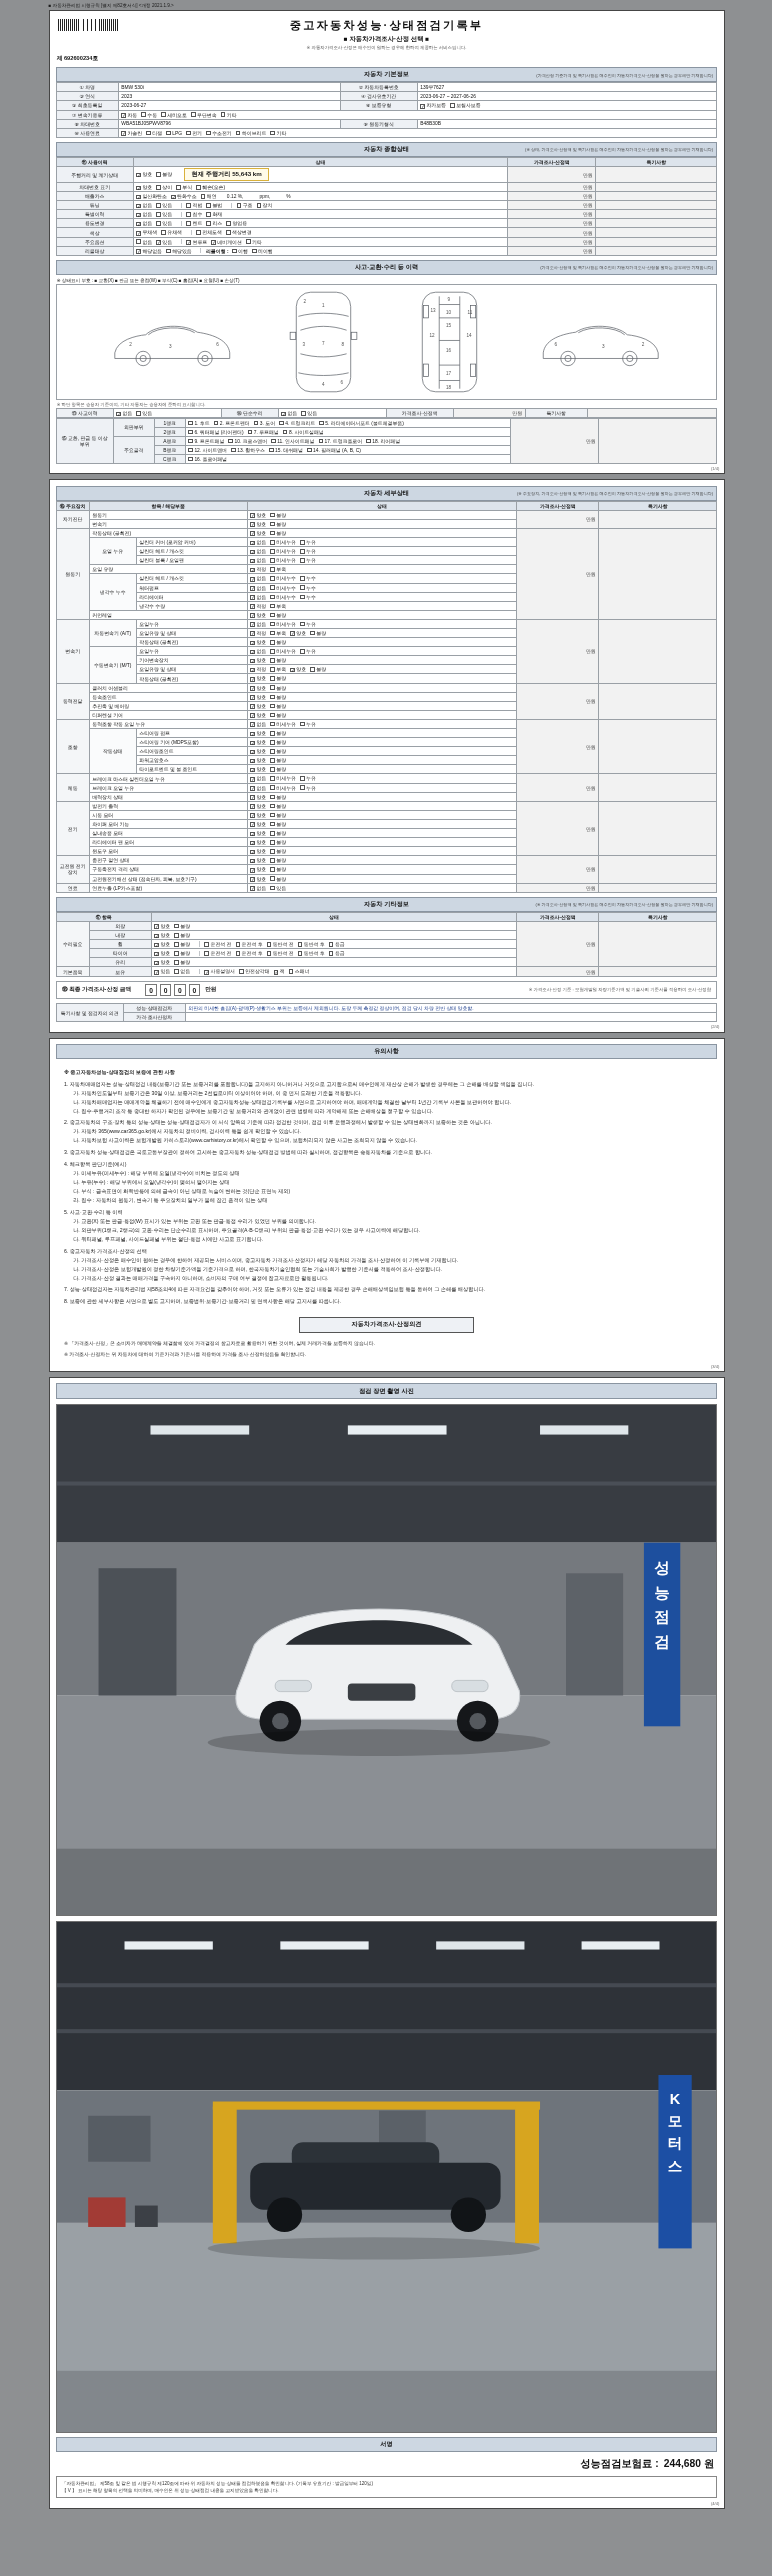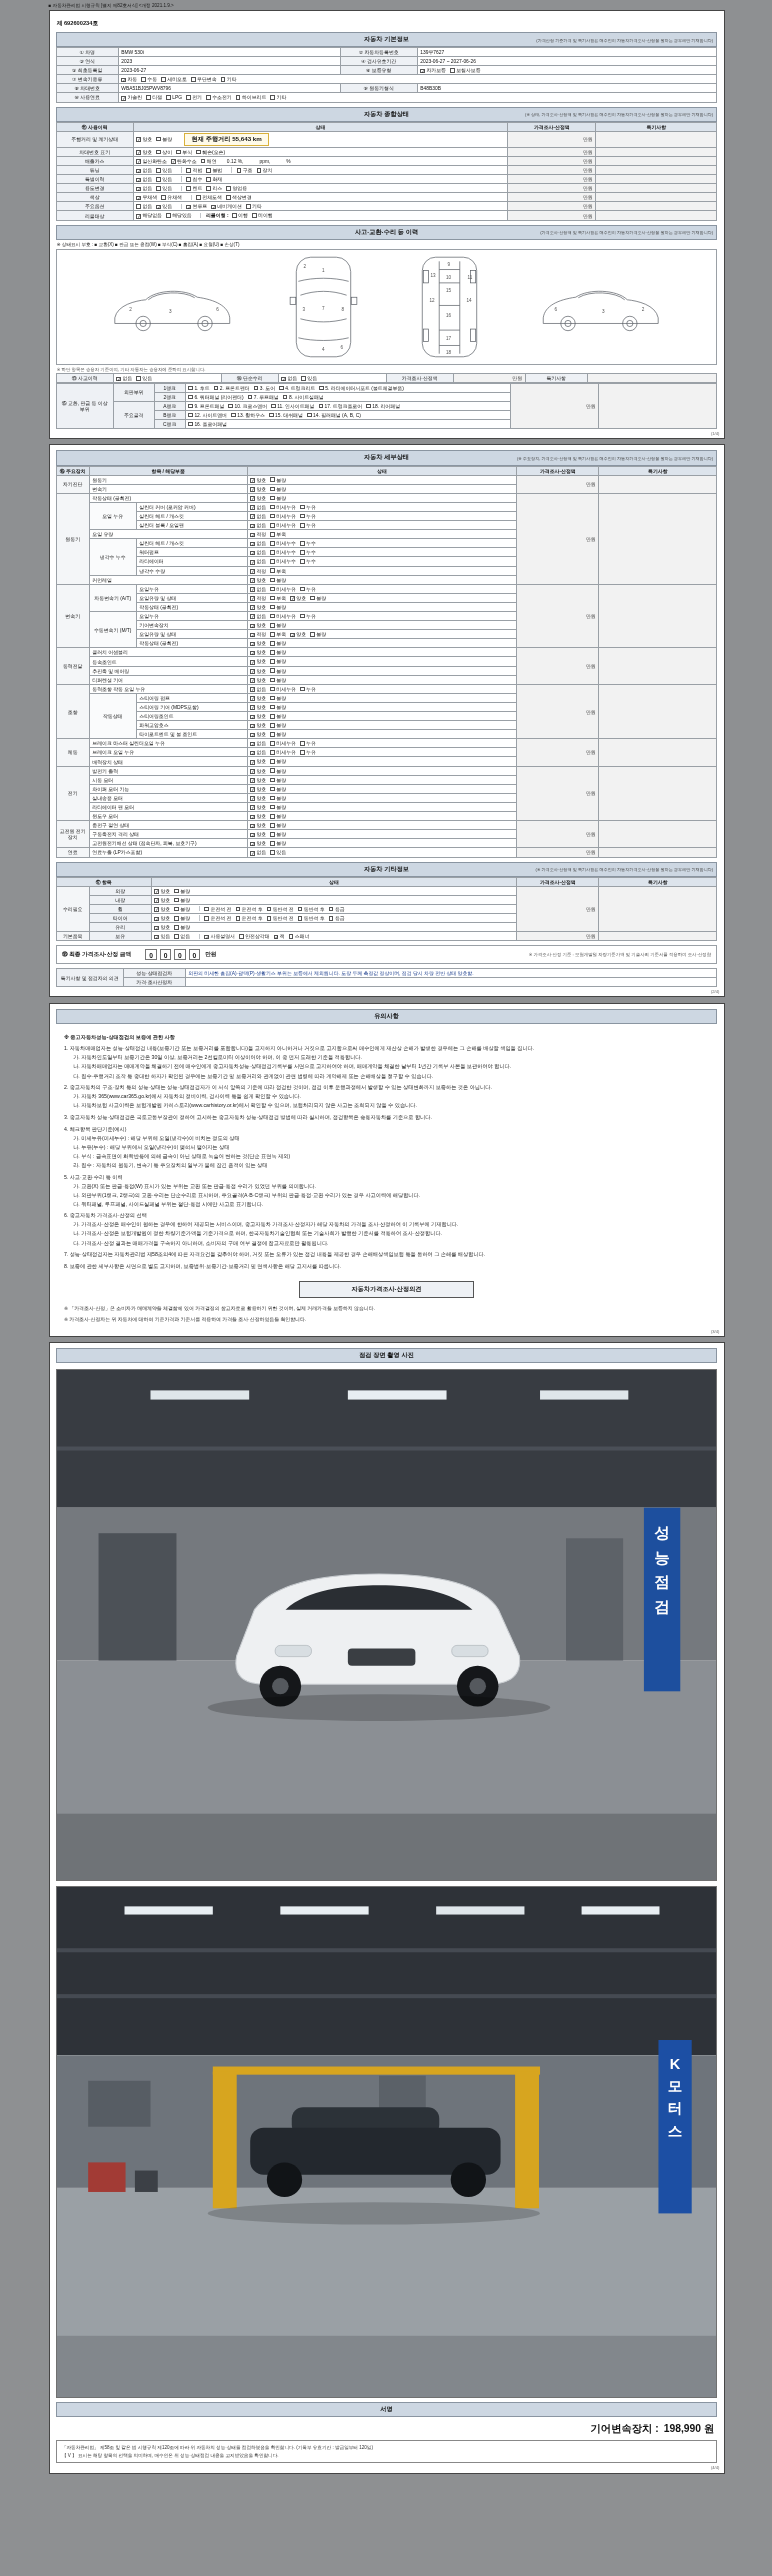--- a/index.html
+++ b/index.html
@@ -56,20 +56,26 @@
 .fee{font-size:10.3px;font-weight:bold}
 .fee .fee-label{margin-right:5.2px}
 .sigbox{border:0.5px solid #888;padding:3.1px 5.2px;font-size:4.6px;line-height:1.6;color:#333}
 </style>
 </head>
 <body>
 
 <div class="topstrip">■ 자동차관리법 시행규칙 [별지 제82호서식] &lt;개정 2021.1.9.&gt;</div>
 
 <div class="page">
+  <div class="hdr">
+    <div class="barcode"></div>
+    <div class="doc-title">중고자동차성능·상태점검기록부</div>
+    <div class="doc-sub">■ 자동차가격조사·산정 선택 ■</div>
+    <div class="doc-note">※ 자동차가격조사·산정은 매수인이 원하는 경우에 한하여 제공하는 서비스입니다.</div>
+  </div>
   <div class="doc-no">제 692600234호</div>
 
   <div class="secbar">
     <span>자동차 기본정보</span>
     <span class="bar-note">(가격산정 기준가격 및 특기사항은 매수인이 자동차가격조사·산정을 원하는 경우에만 기재합니다)</span>
   </div>
   <table class="frm">
     <colgroup>
         <col style="width:62px">
         <col style="width:222px">
@@ -731,21 +737,21 @@
       <text x="1190" y="356" fill="#ffffff" font-size="28" font-weight="bold" text-anchor="middle"><tspan x="1190" y="356">K</tspan><tspan x="1190" y="400">모</tspan><tspan x="1190" y="444">터</tspan><tspan x="1190" y="488">스</tspan></text>
       <ellipse cx="610" cy="640" rx="320" ry="22" fill="#000000" opacity="0.18"></ellipse>
     </svg>
   </div>
 
   <div class="secbar">
     <span>서명</span>
   </div>
   <div class="sigrow">
     <span class="fee">
-      <span class="fee-label">기어변속장치 :</span><span>198,990 원</span>
+      <span class="fee-label">성능점검보험료 :</span><span>244,680 원</span>
     </span>
   </div>
   <div class="sigbox">
     <div>「자동차관리법」 제58조 및 같은 법 시행규칙 제120조에 따라 위 자동차의 성능·상태를 점검하였음을 확인합니다. (기록부 유효기간 : 발급일부터 120일)</div>
     <div>【 V 】 표시는 해당 항목의 선택을 의미하며, 매수인은 위 성능·상태점검 내용을 고지받았음을 확인합니다.</div>
   </div>
   <div class="pagemark">(4/4)</div>
 </div>
 
 

